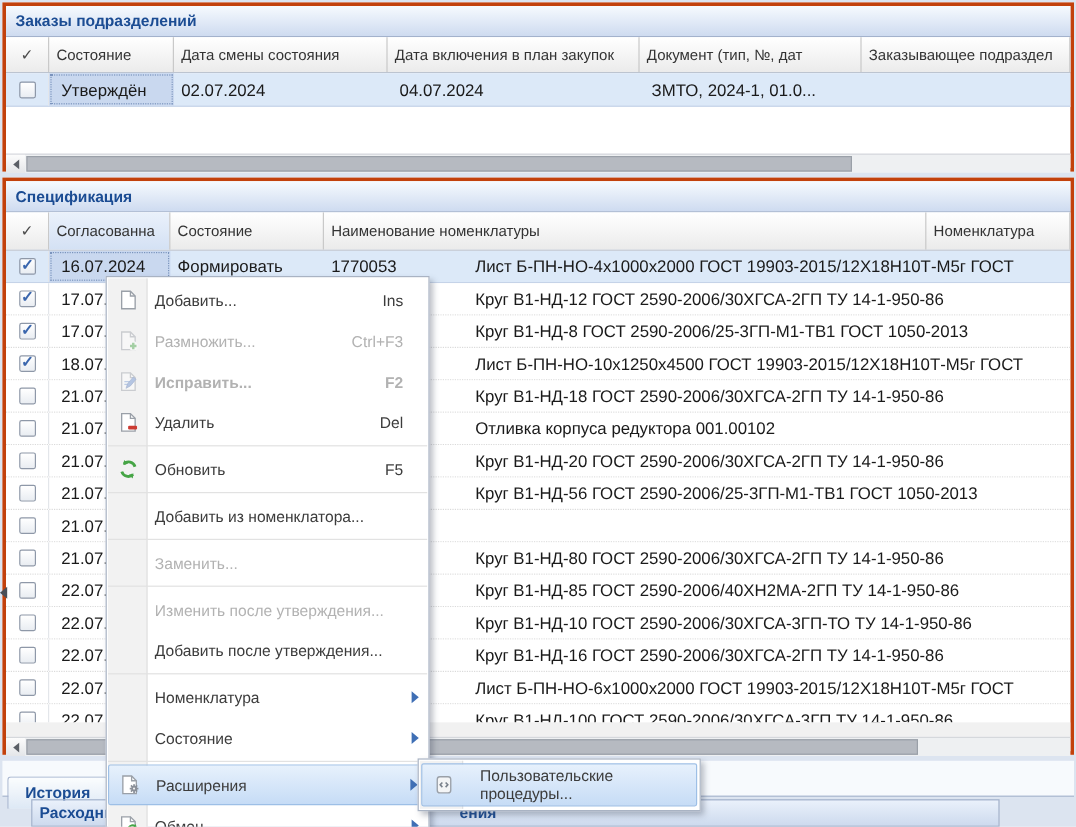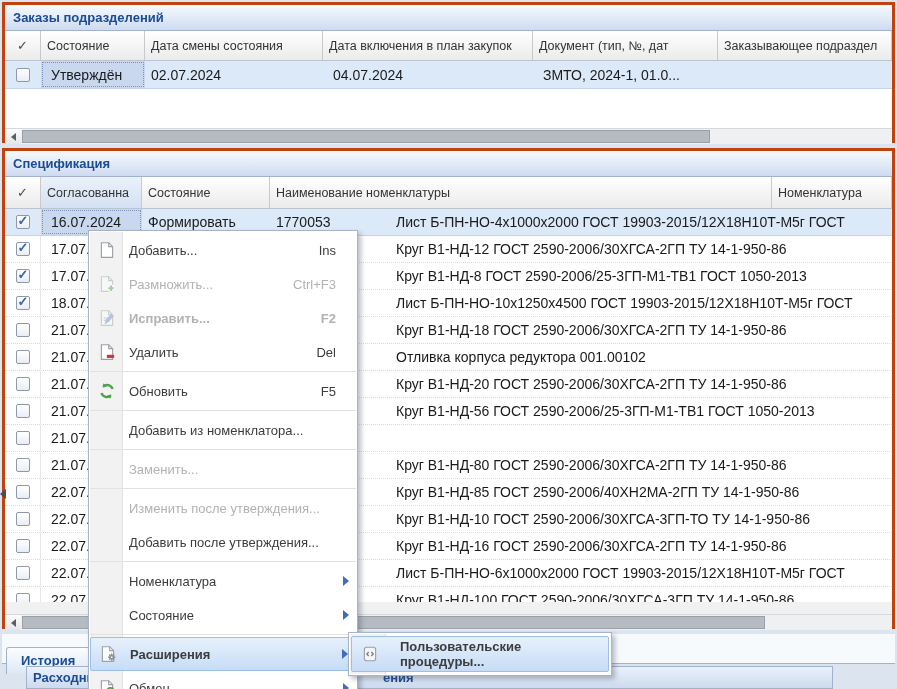--- a/index.html
+++ b/index.html
@@ -43,21 +43,21 @@
   .sb-btn { position:absolute; left:0; top:0; width:16px; height:15px; background:linear-gradient(#fcfcfc,#e4e6e9); display:flex; align-items:center; justify-content:center; }
   .sb-arrow-left { width:0; height:0; border-top:4px solid transparent; border-bottom:4px solid transparent; border-right:5px solid #5a5f66; }
   .sb-thumb { position:absolute; top:1px; height:13px; background:#b6bac1; border:1px solid #9aa0a8; }
 
   
   .menu { position:absolute; background:#fff; border:1px solid #a9b3c3; box-shadow:3px 3px 5px rgba(60,70,90,.35); padding:2px 1px; z-index:10; }
   .menu .gutter { position:absolute; left:1px; top:1px; bottom:1px; width:33px; background:#f2f2f2; border-right:1px solid #e0e0e0; }
   .menu-item { position:relative; height:34px; display:flex; align-items:center; padding-left:39px; font-size:13px; color:#3c3c3c; }
   .menu-item.disabled { color:#b2b2b2; }
   .menu-item.bold { font-weight:bold; }
-  .menu-item.selected { background:linear-gradient(#e7f1fc,#c6dcf6); border:1px solid #9dbfe6; border-radius:2px;font-weight:bold; }
+  .menu-item.selected { background:linear-gradient(#e7f1fc,#c6dcf6); border:1px solid #9dbfe6; border-radius:2px; }
   .menu-sep { height:1px; background:#e2e2e2; margin:2px 0; position:relative; z-index:1; }
   .mi-icon { position:absolute; left:8px; top:50%; width:18px; height:18px; margin-top:-9px; }
   .mi-icon.dim { opacity:.45; }
   .mi-shortcut { position:absolute; right:20px; }
   .mi-arrow { position:absolute; right:7px; width:0; height:0; border-top:5px solid transparent; border-bottom:5px solid transparent; border-left:6px solid #3f6fb5; }
 
   .submenu { position:absolute; background:#fff; border:1px solid #a9b3c3; box-shadow:3px 3px 5px rgba(60,70,90,.35); padding:3px 2px; z-index:11; }
   .submenu .gutter { position:absolute; left:1px; top:1px; bottom:1px; width:36px; background:#f2f2f2; border-right:1px solid #e0e0e0; }
   .submenu .menu-item { height:36px; padding-left:48px; }
   .submenu .mi-icon { left:9px; }
@@ -377,21 +377,21 @@
               <path d="M9.5 1.5V5H13" fill="none" stroke="#9aa0a8"></path>
               <path d="M14 10.8a3 3 0 1 1-1.1-2.3" fill="none" stroke="#46a546" stroke-width="1.6"></path>
               <path d="M13.2 6.9l1 2-2.2.2z" fill="#46a546"></path>
             </svg></span>
           <span>Обмен</span>
           <span class="mi-arrow"></span>
         </div>
       </div>
   </div>
 
-  <div class="submenu" style="left:348px; top:632px; width:264px;">
+  <div class="submenu" style="left:348px; top:632px; width:236px;">
     <div class="gutter"></div>
     <div style="position:relative;">
         <div class="menu-item selected">
           <span class="mi-icon"><svg viewBox="0 0 16 16">
               <rect x="3" y="2" width="10" height="12" rx="2" fill="#f4f5f6" stroke="#9aa0a8"></rect>
               <path d="M6.8 6.3L5.2 8l1.6 1.7M9.2 6.3L10.8 8 9.2 9.7" fill="none" stroke="#7a828c" stroke-width="1.2"></path>
             </svg></span>
           <span>Пользовательские процедуры...</span>
         </div>
       </div>

